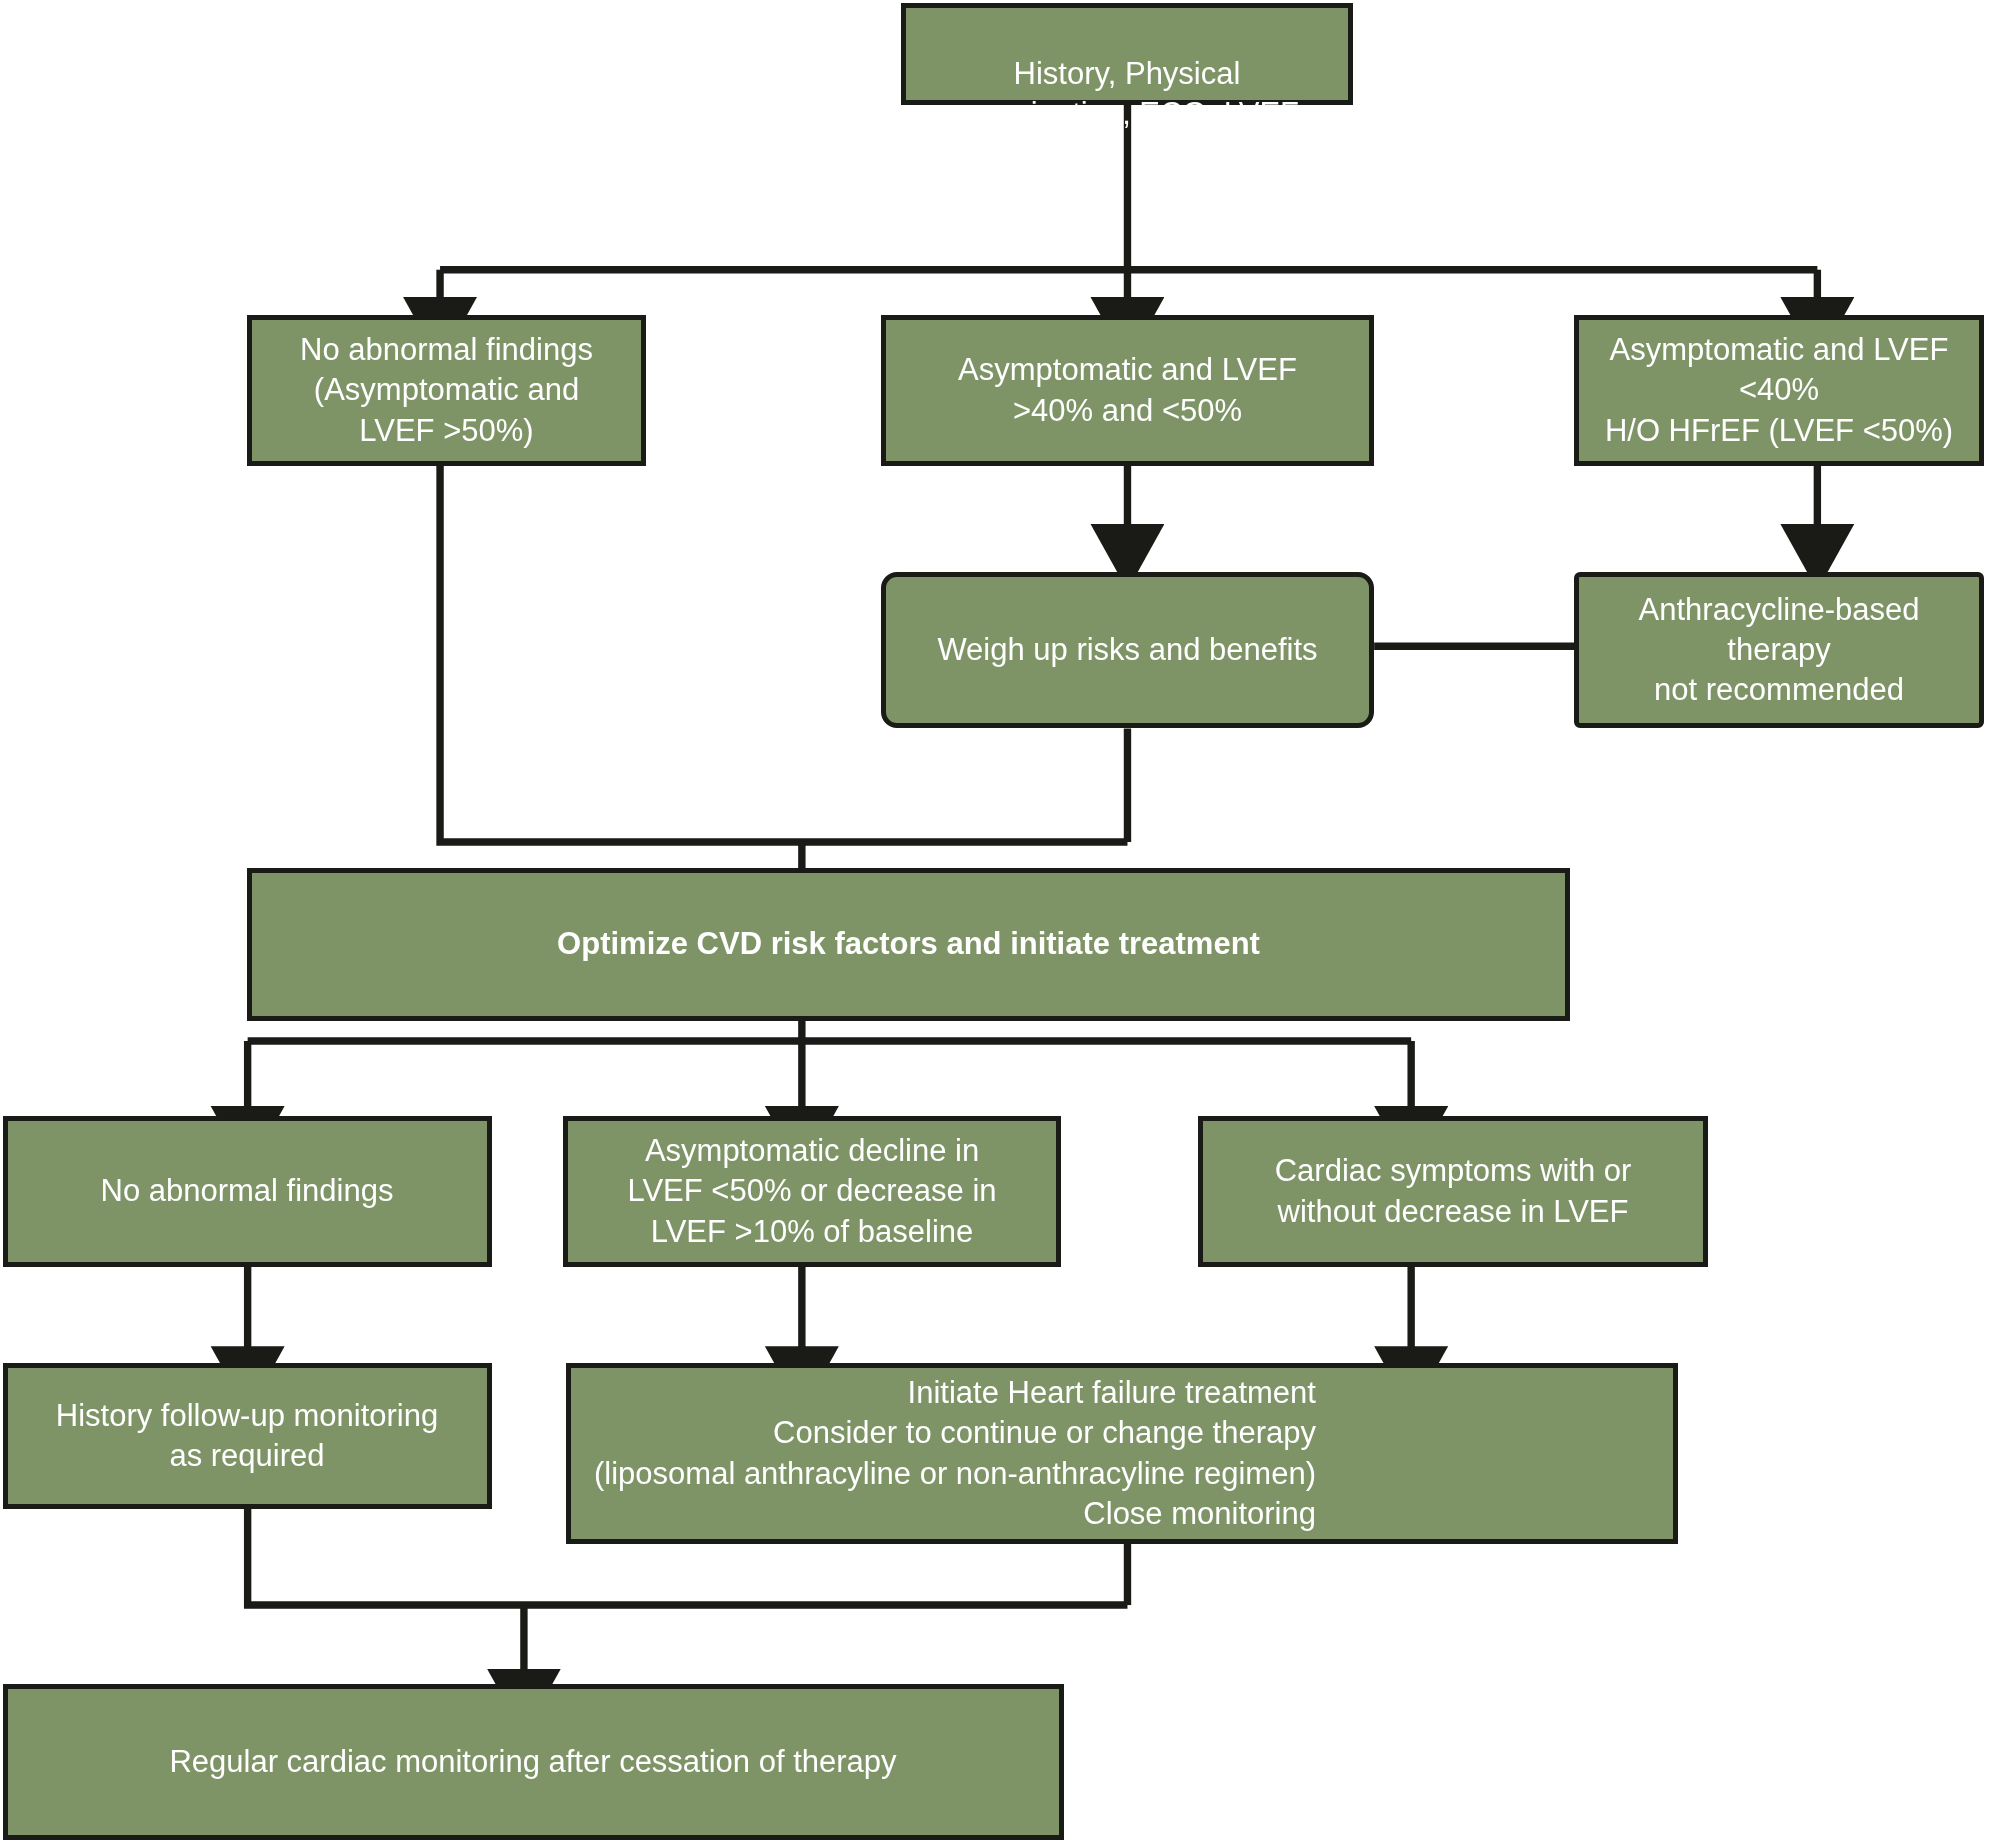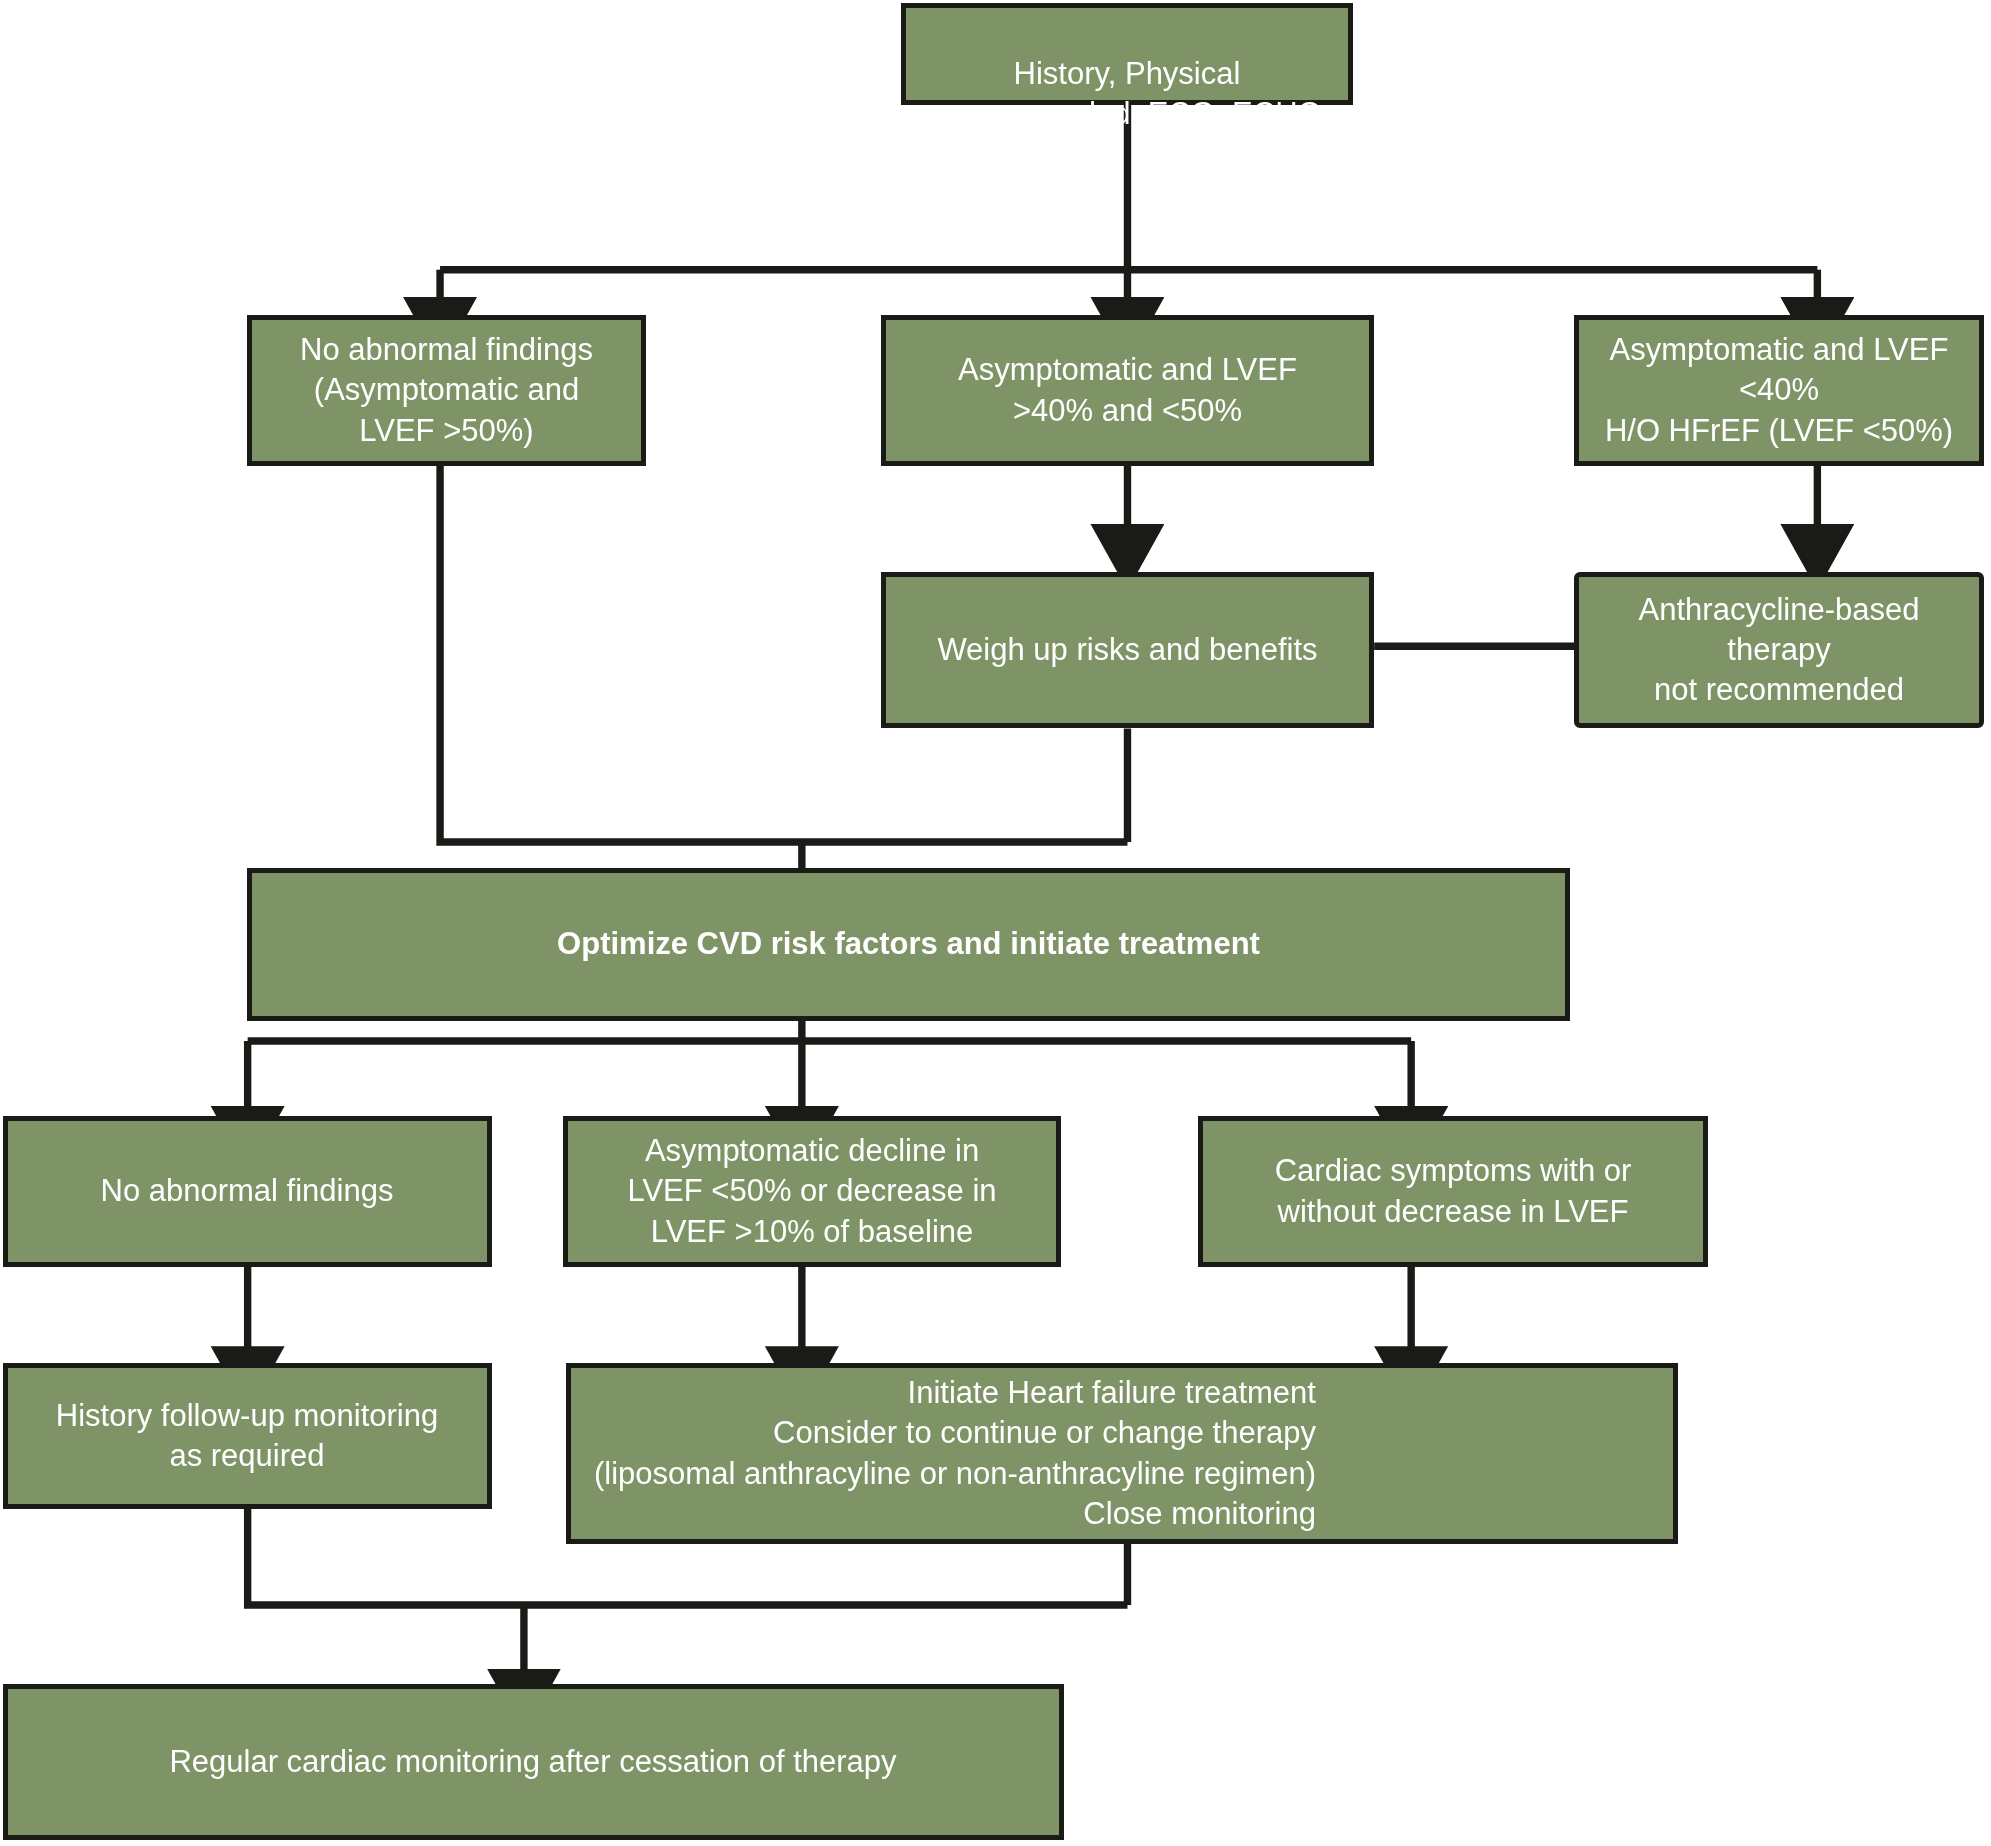--- a/index.html
+++ b/index.html
@@ -103,42 +103,42 @@
       <path d="M301,1834 L301,1952 L1371,1952"></path>
       <path d="M1371,1877 L1371,1952"></path>
       <path d="M637,1952 L637,2040" marker-end="url(#arrowhead)"></path>
     </g>
   </svg>
 
   <div class="node-box title-two-part" style="left:901px; top:2.5px; width:452px; height:102px;">
     <span>
       <span class="strong">Baseline evaluation</span>
       <span class="node-text">History, Physical
-recommended, ECG, ECHO</span>
+examination, ECG, LVEF</span>
     </span>
   </div>
 
   <div class="node-box" style="left:247px; top:315px; width:399px; height:151px;">
     <span class="node-text">No abnormal findings
 (Asymptomatic and
 LVEF &gt;50%)</span>
   </div>
 
   <div class="node-box" style="left:881px; top:315px; width:493px; height:151px;">
     <span class="node-text">Asymptomatic and LVEF
 &gt;40% and &lt;50%</span>
   </div>
 
   <div class="node-box" style="left:1574px; top:315px; width:410px; height:151px;">
     <span class="node-text">Asymptomatic and LVEF
 &lt;40%
 H/O HFrEF (LVEF &lt;50%)</span>
   </div>
 
-  <div class="node-box" style="left:881px; top:572px; width:493px; height:156px;">
+  <div class="node-box" style="left:881px; top:572px; width:493px; height:156px;border-radius:16px;">
     <span class="node-text">Weigh up risks and benefits</span>
   </div>
 
   <div class="node-box" style="left:1574px; top:572px; width:410px; height:156px;border-radius:6px;">
     <span class="node-text">Anthracycline-based therapy
 not recommended</span>
   </div>
 
   <div class="node-box bold" style="left:247px; top:868px; width:1323px; height:153px;">
     <span class="node-text">Optimize CVD risk factors and initiate treatment</span>

